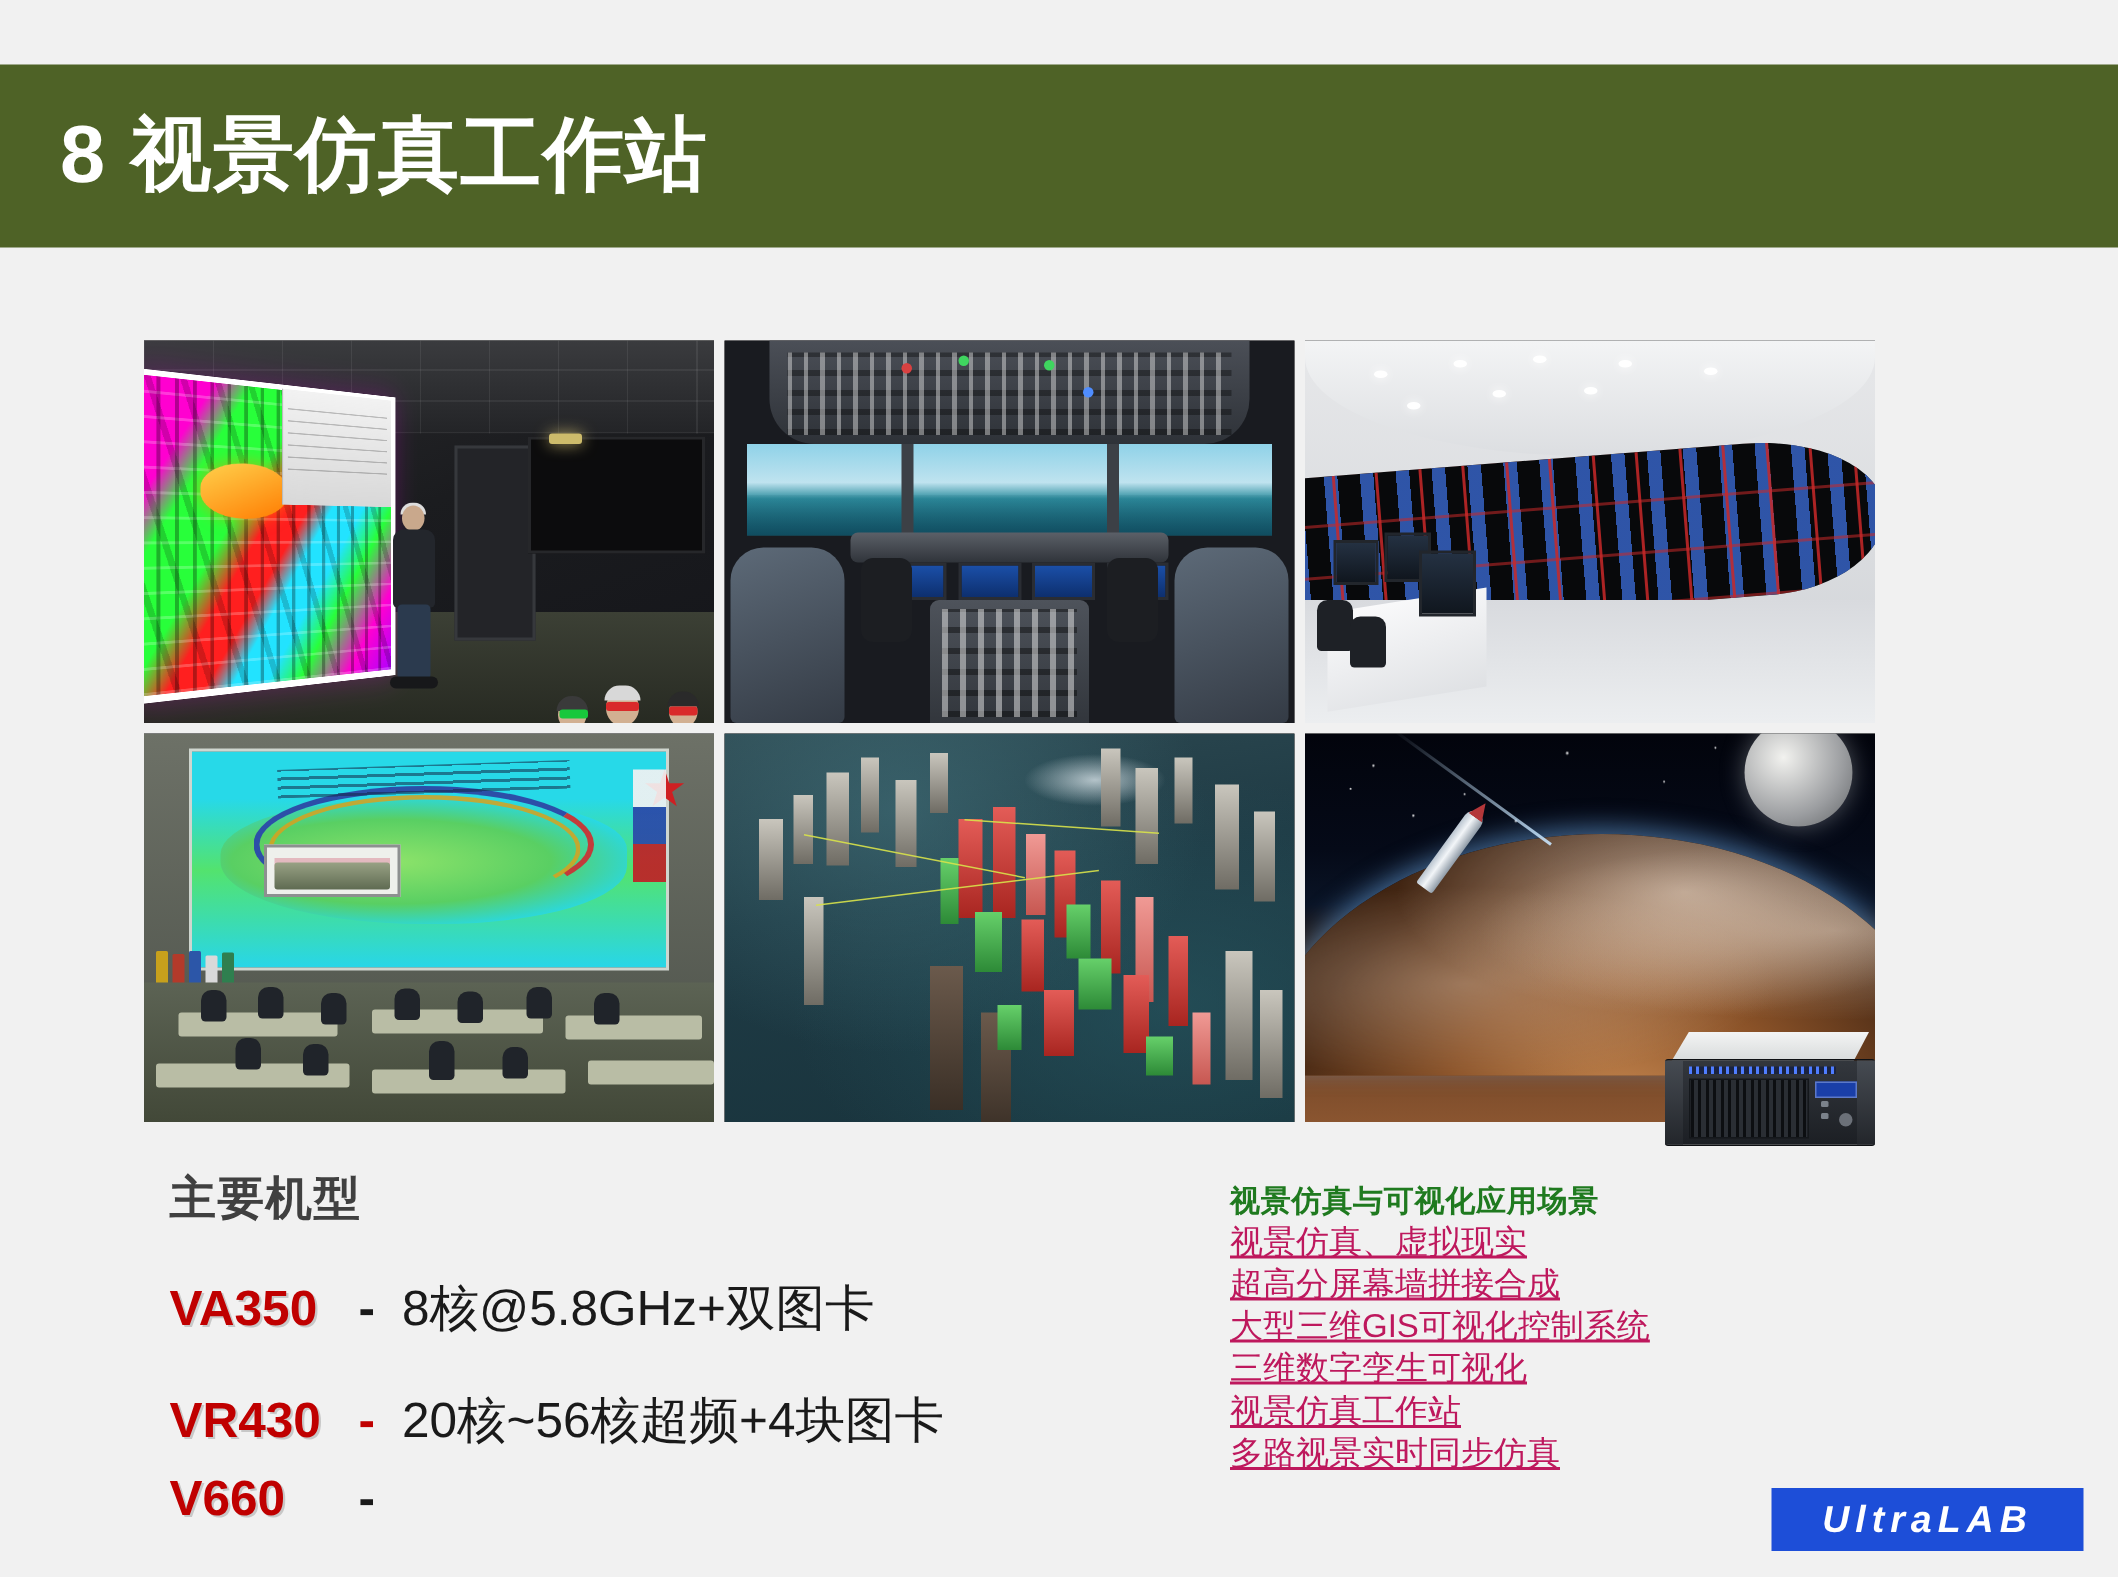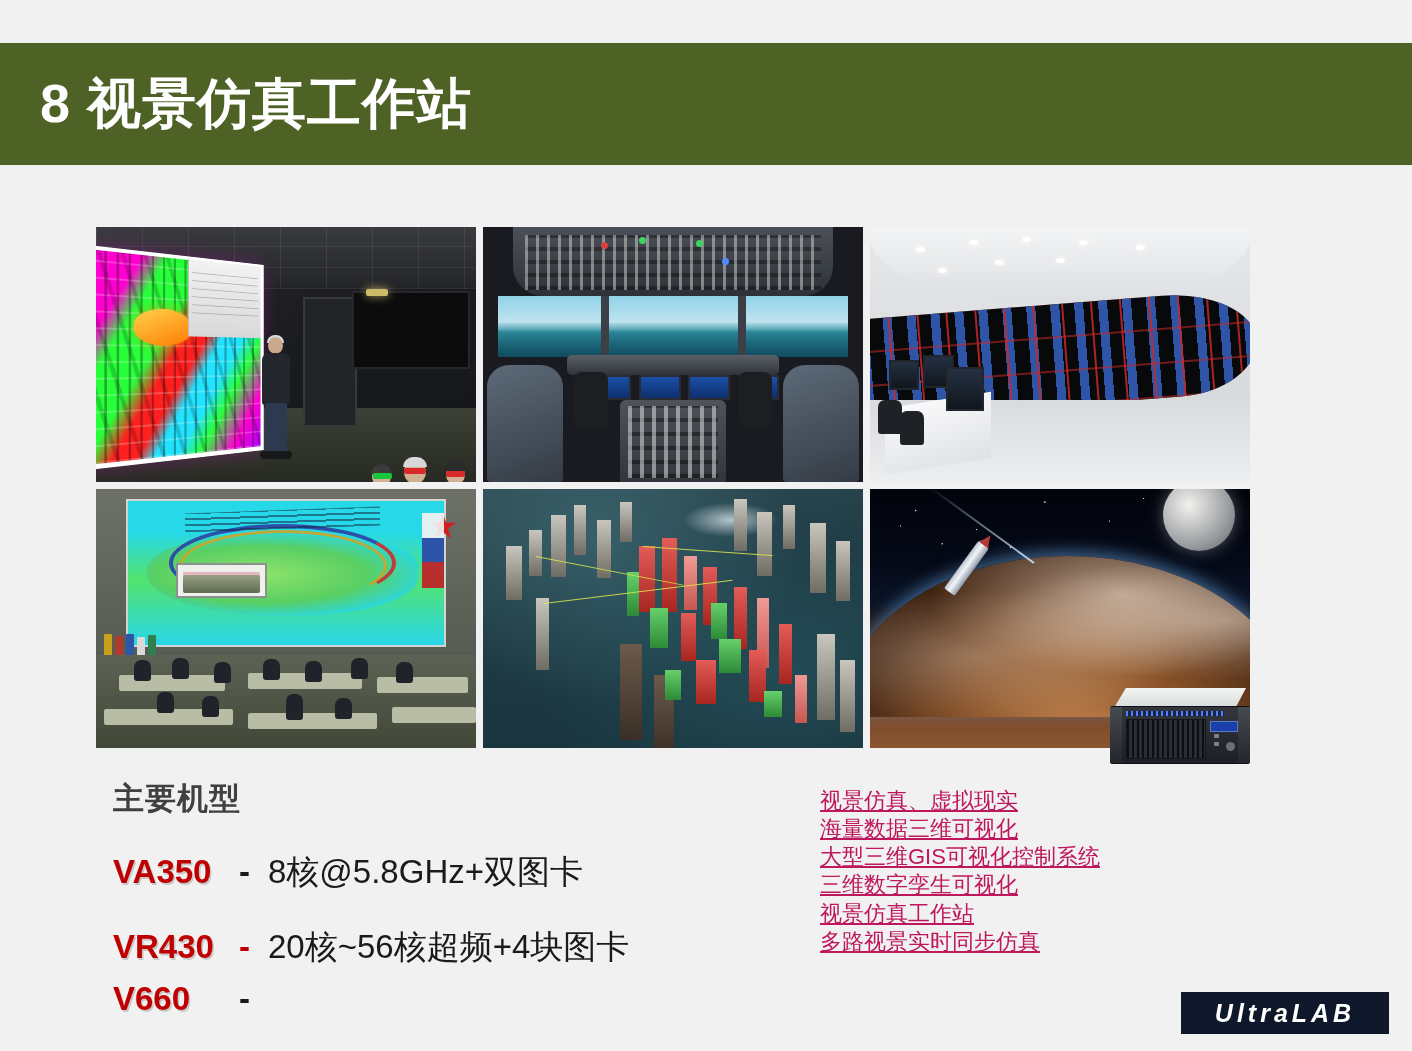--- a/index.html
+++ b/index.html
@@ -264,21 +264,21 @@
   #apps{ position:absolute; left:820px; top:787px; width:330px; }
   #apps-heading{ font-size:20px; font-weight:bold; color:#1f7a1f; letter-spacing:.5px; }
   .app-item{
     font-size:22px; color:#be185d; text-decoration:underline;
     text-underline-offset:2px; line-height:1.28; white-space:nowrap;
   }
 
   
   #logo{
     position:absolute; left:1181px; top:992px; width:208px; height:42px;
-    background:#0f172a; display:flex; align-items:center; justify-content:center;
+    background:#1d4ed8; display:flex; align-items:center; justify-content:center;
     box-shadow:0 0 0 3px #f1f1f1;
   }
   #logo-text{
     color:#ffffff; font-size:25px; font-weight:bold; font-style:italic;
     letter-spacing:4px; font-family:"Liberation Sans", sans-serif;
   }
 </style>
 </head>
 <body>
 
@@ -498,22 +498,23 @@
     <span class="model-spec">20核~56核超频+4块图卡</span>
   </div>
 
   <div class="model-row">
     <span class="model-name">V660</span>
       <span class="model-dash">-</span>
   </div>
 </div>
 
 <div id="apps">
+  <div id="apps-heading">视景仿真与可视化应用场景</div>
   <div class="app-item">视景仿真、虚拟现实</div>
-  <div class="app-item">海量数据三维可视化</div>
+  <div class="app-item">超高分屏幕墙拼接合成</div>
   <div class="app-item">大型三维GIS可视化控制系统</div>
   <div class="app-item">三维数字孪生可视化</div>
   <div class="app-item">视景仿真工作站</div>
   <div class="app-item">多路视景实时同步仿真</div>
 </div>
 
 <div id="logo">
   <span id="logo-text">UltraLAB</span>
 </div>
 

